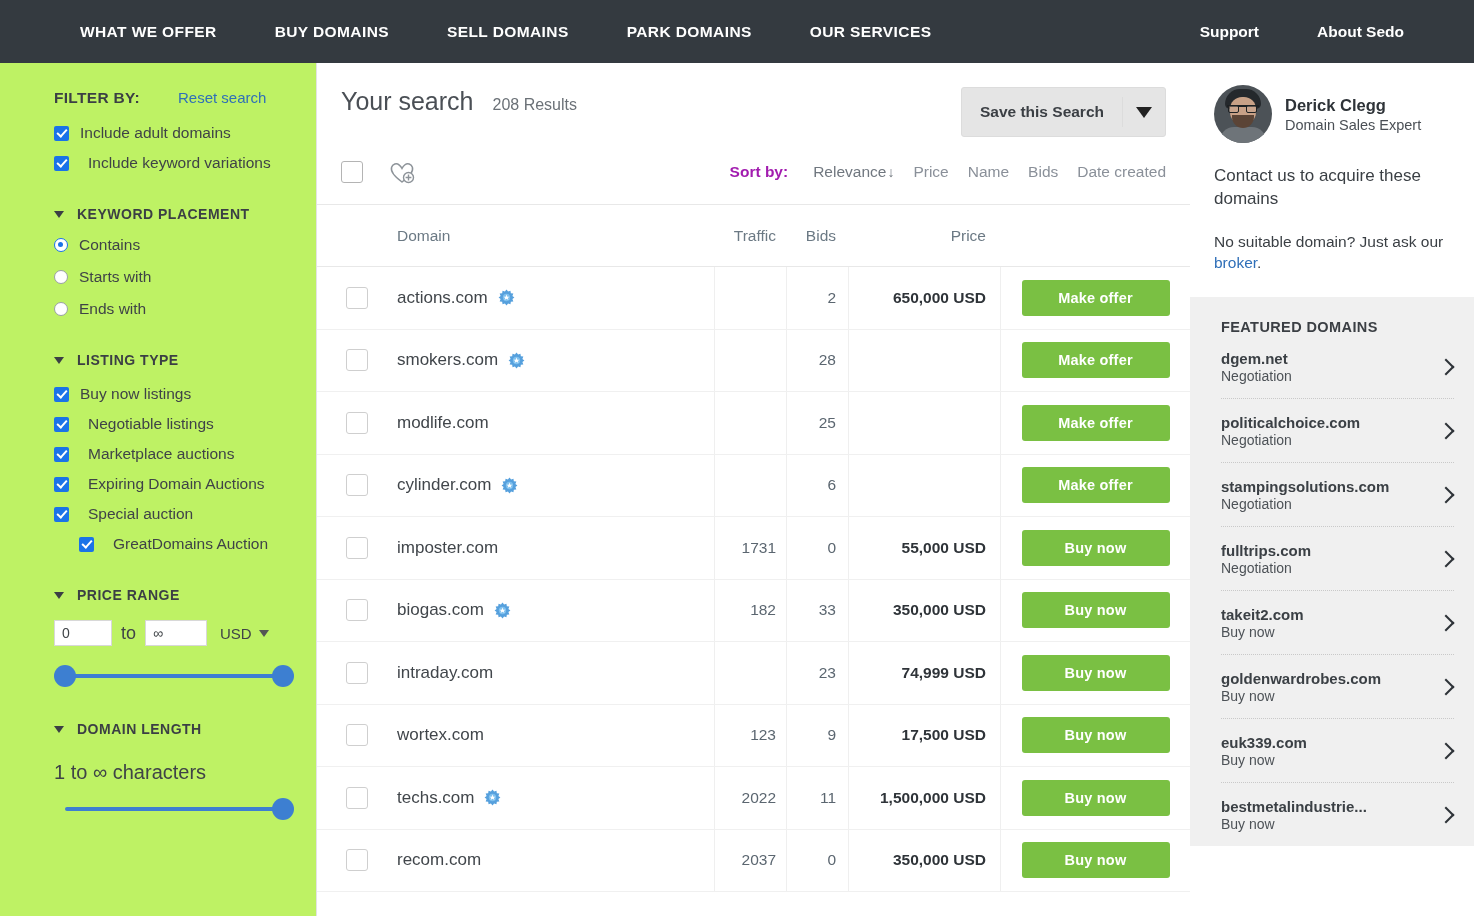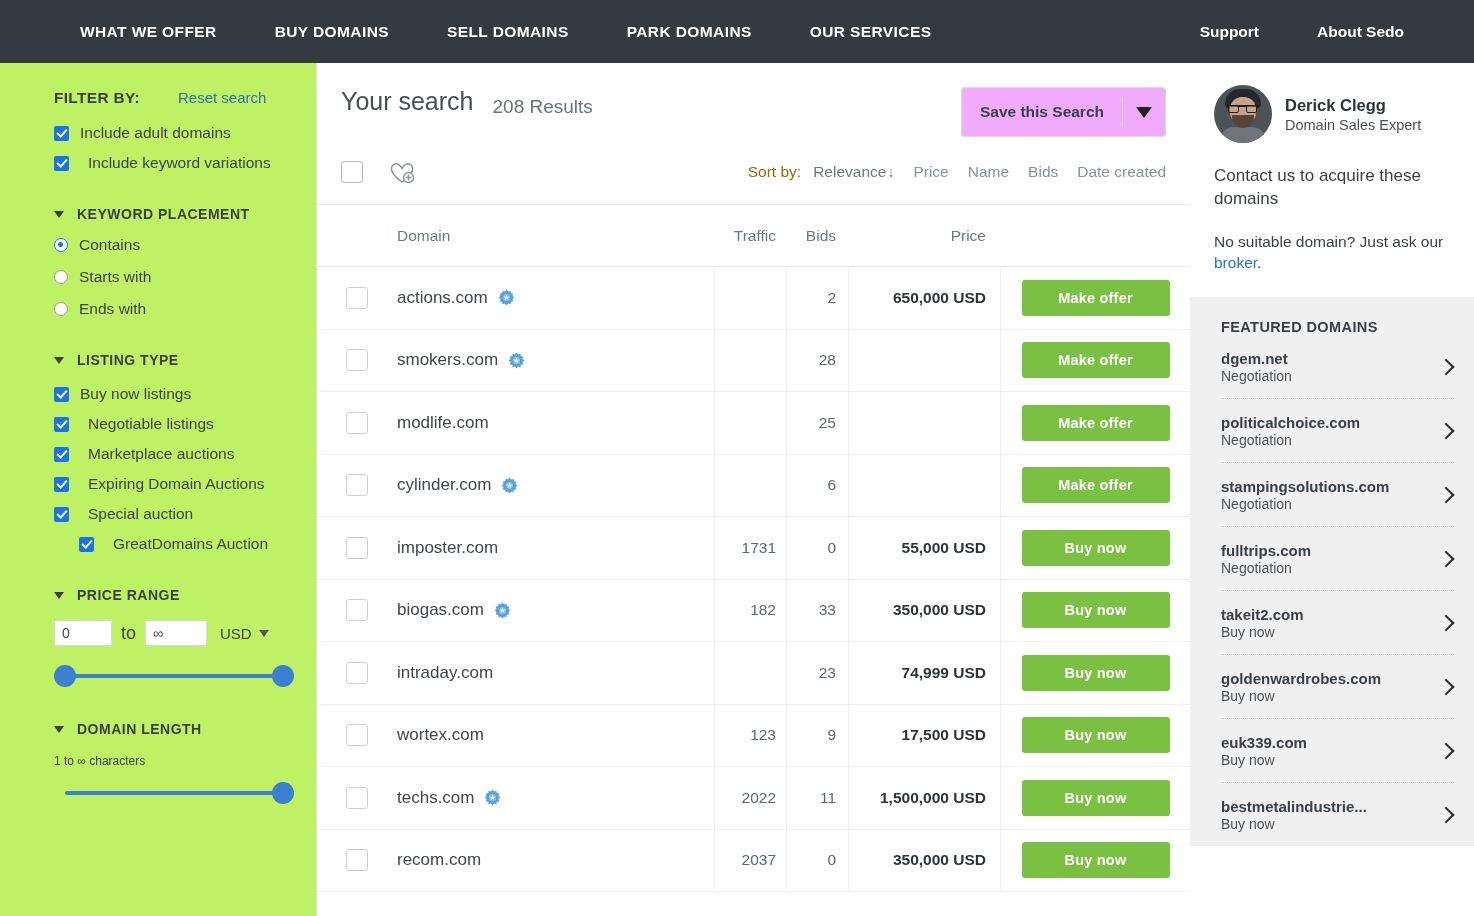--- a/index.html
+++ b/index.html
@@ -95,30 +95,30 @@
   }
 
   .slider { position: relative; height: 22px; margin-top: 19px; }
   .slider .track {
     position: absolute; top: 9px; height: 4px; background: #3d7fd1; border-radius: 2px;
   }
   .slider .knob {
     position: absolute; top: 0; width: 22px; height: 22px; border-radius: 50%;
     background: #3d7fd1; cursor: pointer;
   }
-  .dl-text { font-size: 12px; color: #3f4347; margin-top: 17px; }
+  .dl-text { font-size: 20px; color: #3f4347; margin-top: 24px; }
 
   
   .main { flex: 1 1 auto; min-width: 0; background: #fff; position: relative; }
   .main-head { padding: 24px 24px 0 24px; display: flex; align-items: flex-start; }
   .your-search { font-size: 25px; color: #4a4f55; font-weight: normal; }
-  .results-count { font-size: 19px; color: #6b7177; margin-left: 19px; padding-top: 9px; }
+  .results-count { font-size: 16px; color: #6b7177; margin-left: 19px; padding-top: 9px; }
   .save-search {
     margin-left: auto; display: flex; align-items: stretch; height: 50px;
-    border: 1px solid #dcdcdc; border-radius: 3px; background: #f0abfc; cursor: pointer;
+    border: 1px solid #dcdcdc; border-radius: 3px; background: #e5e5e5; cursor: pointer;
   }
   .save-search-label {
     display: flex; align-items: center; padding: 0 18px;
     font-size: 15.5px; font-weight: bold; color: #3b3f44; white-space: nowrap;
   }
   .save-search-split { width: 1px; background: #dcdcdc; margin: 9px 0; }
   .save-search-caret {
     display: flex; align-items: center; justify-content: center; width: 42px;
   }
   .save-search-caret i {
@@ -129,23 +129,23 @@
   .toolbar {
     display: flex; align-items: center; padding: 20px 24px 17px 24px;
     border-bottom: 1px solid #e8e8e8;
   }
   .bigcheck {
     width: 22px; height: 22px; border: 1.4px solid #b4b4b4; border-radius: 3px;
     background: #fff; cursor: pointer;
   }
   .heart-add { margin-left: 24px; cursor: pointer; line-height: 0; }
   .sortwrap { margin-left: auto; display: flex; align-items: baseline; }
-  .sort-by-lbl { font-size: 15.5px; font-weight: normal; color: #a16207; margin-right: 12px; }
+  .sort-by-lbl { font-size: 15.5px; font-weight: bold; color: #a21caf; margin-right: 12px; }
   .sort-item { font-size: 15.5px; color: #8a9099; margin-left: 19px; cursor: pointer; white-space: nowrap; }
-  .sort-item:first-of-type { margin-left: 0; }
+  .sort-item:first-of-type { margin-left: 13px; }
   .sort-item.active { color: #70777f; }
   .sort-arrow { font-size: 14px; margin-left: 1px; }
 
   
   .tbl { width: 100%; }
   .thead {
     display: flex; align-items: center; height: 62px;
     border-bottom: 1px solid #e8e8e8; font-size: 15.5px; color: #6b7984;
   }
   .trow {

